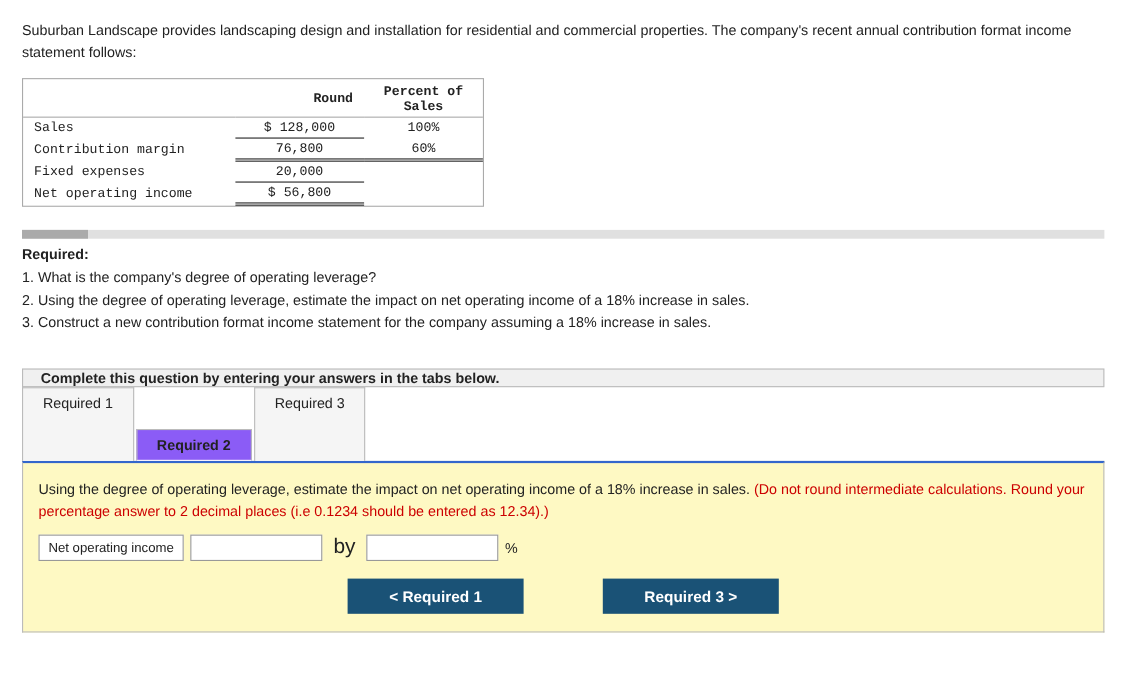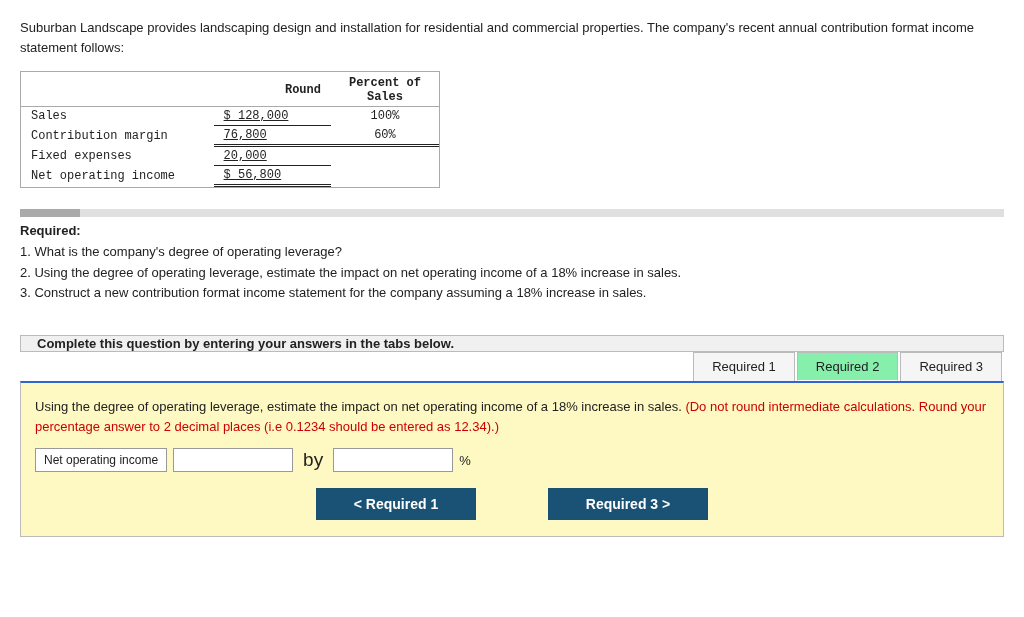--- a/index.html
+++ b/index.html
@@ -47,23 +47,22 @@
       padding-top: 4px;
       padding-bottom: 2px;
     }
 
     .income-table td.row-label {
       text-align: left;
       min-width: 160px;
     }
 
     .income-table td.amount {
-      text-align: left;
+      text-align: center;
       min-width: 100px;
-      text-decoration: underline;
     }
 
     .income-table td.percent {
       text-align: center;
       min-width: 80px;
     }
 
     .border-bottom-single {
       border-bottom: 1px solid #222;
     }
@@ -96,37 +95,37 @@
 
     .complete-box strong {
       font-weight: bold;
     }
 
     
     .tabs-container {
       display: flex;
       flex-direction: row;
       margin-bottom: 0;
-      justify-content: flex-end;
     }
 
     .tab {
       padding: 6px 18px;
       border: 1px solid #bbb;
       border-bottom: none;
       cursor: pointer;
       font-size: 13px;
       background: #f5f5f5;
       margin-right: 2px;
     }
 
     .tab.active {
-      background: #86efac;
+      background: #8b5cf6;
       border-bottom: 1px solid #fff;
-      font-weight: normal;
+      font-weight: bold;
+      margin-top: 38px;
     }
 
     .tab-content-wrapper {
       border: 1px solid #bbb;
       border-top: 2px solid #3366cc;
       padding: 14px 14px 16px 14px;
       background: #fef9c3;
     }
 
     .tab-description {

